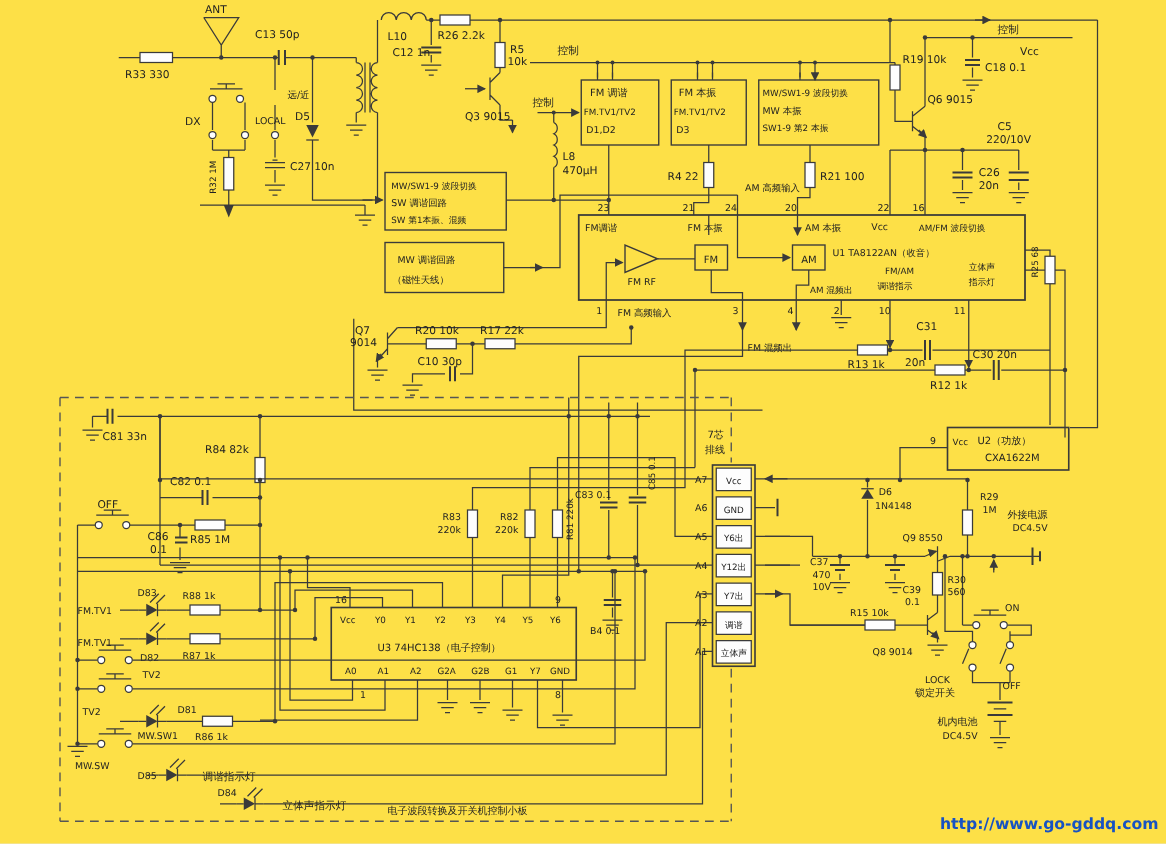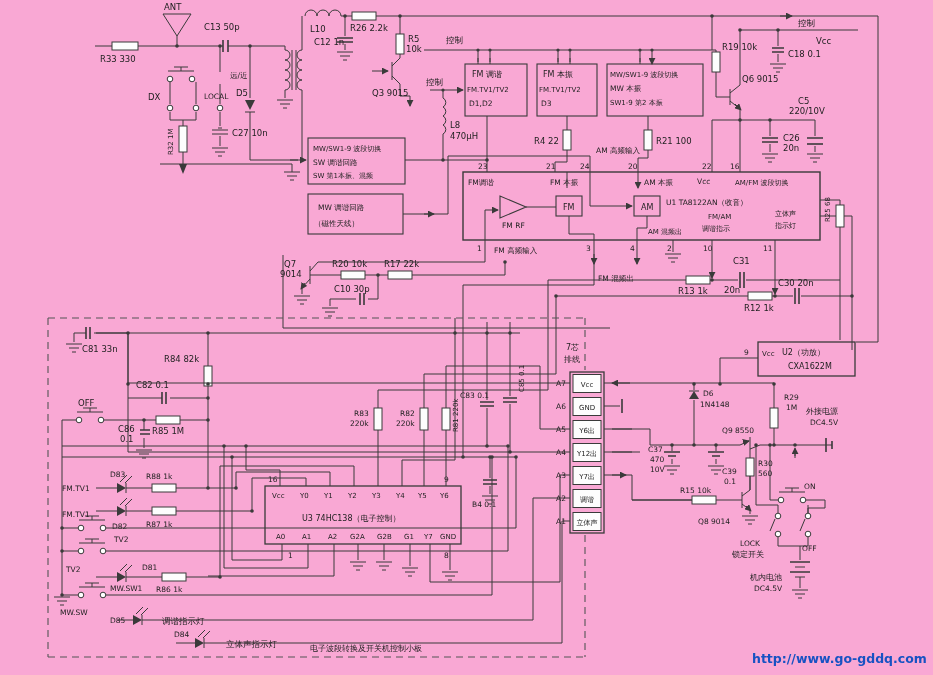--- a/index.html
+++ b/index.html
@@ -1,16 +1,16 @@
 <!DOCTYPE html>
 <html><head>
 <meta charset="utf-8">
 <style>
   html,body{margin:0;padding:0;background:#e8e8e8;}
-  .stage{position:relative;width:933px;height:675px;background:#f9a8d4;overflow:hidden;
+  .stage{position:relative;width:933px;height:675px;background:#fde047;overflow:hidden;
          font-family:"DejaVu Sans",sans-serif;text-decoration:underline;}
   svg{position:absolute;left:0;top:0;}
   svg text{font-family:"DejaVu Sans",sans-serif;font-size:8.5px;fill:#222;}
   .t7{font-size:7px}.t75{font-size:7.5px}.t8{font-size:8px}
   .w{stroke:#3a3a3a;stroke-width:1;fill:none}
   .w2{stroke:#3a3a3a;stroke-width:1.6;fill:none}
   .cmp{fill:#fdfdfd;stroke:#3a3a3a;stroke-width:1}
   .bx{fill:none;stroke:#3a3a3a;stroke-width:1.1}
   .blk{fill:#3a3a3a;stroke:none}
   .sw{fill:#fff;stroke:#3a3a3a;stroke-width:1}

